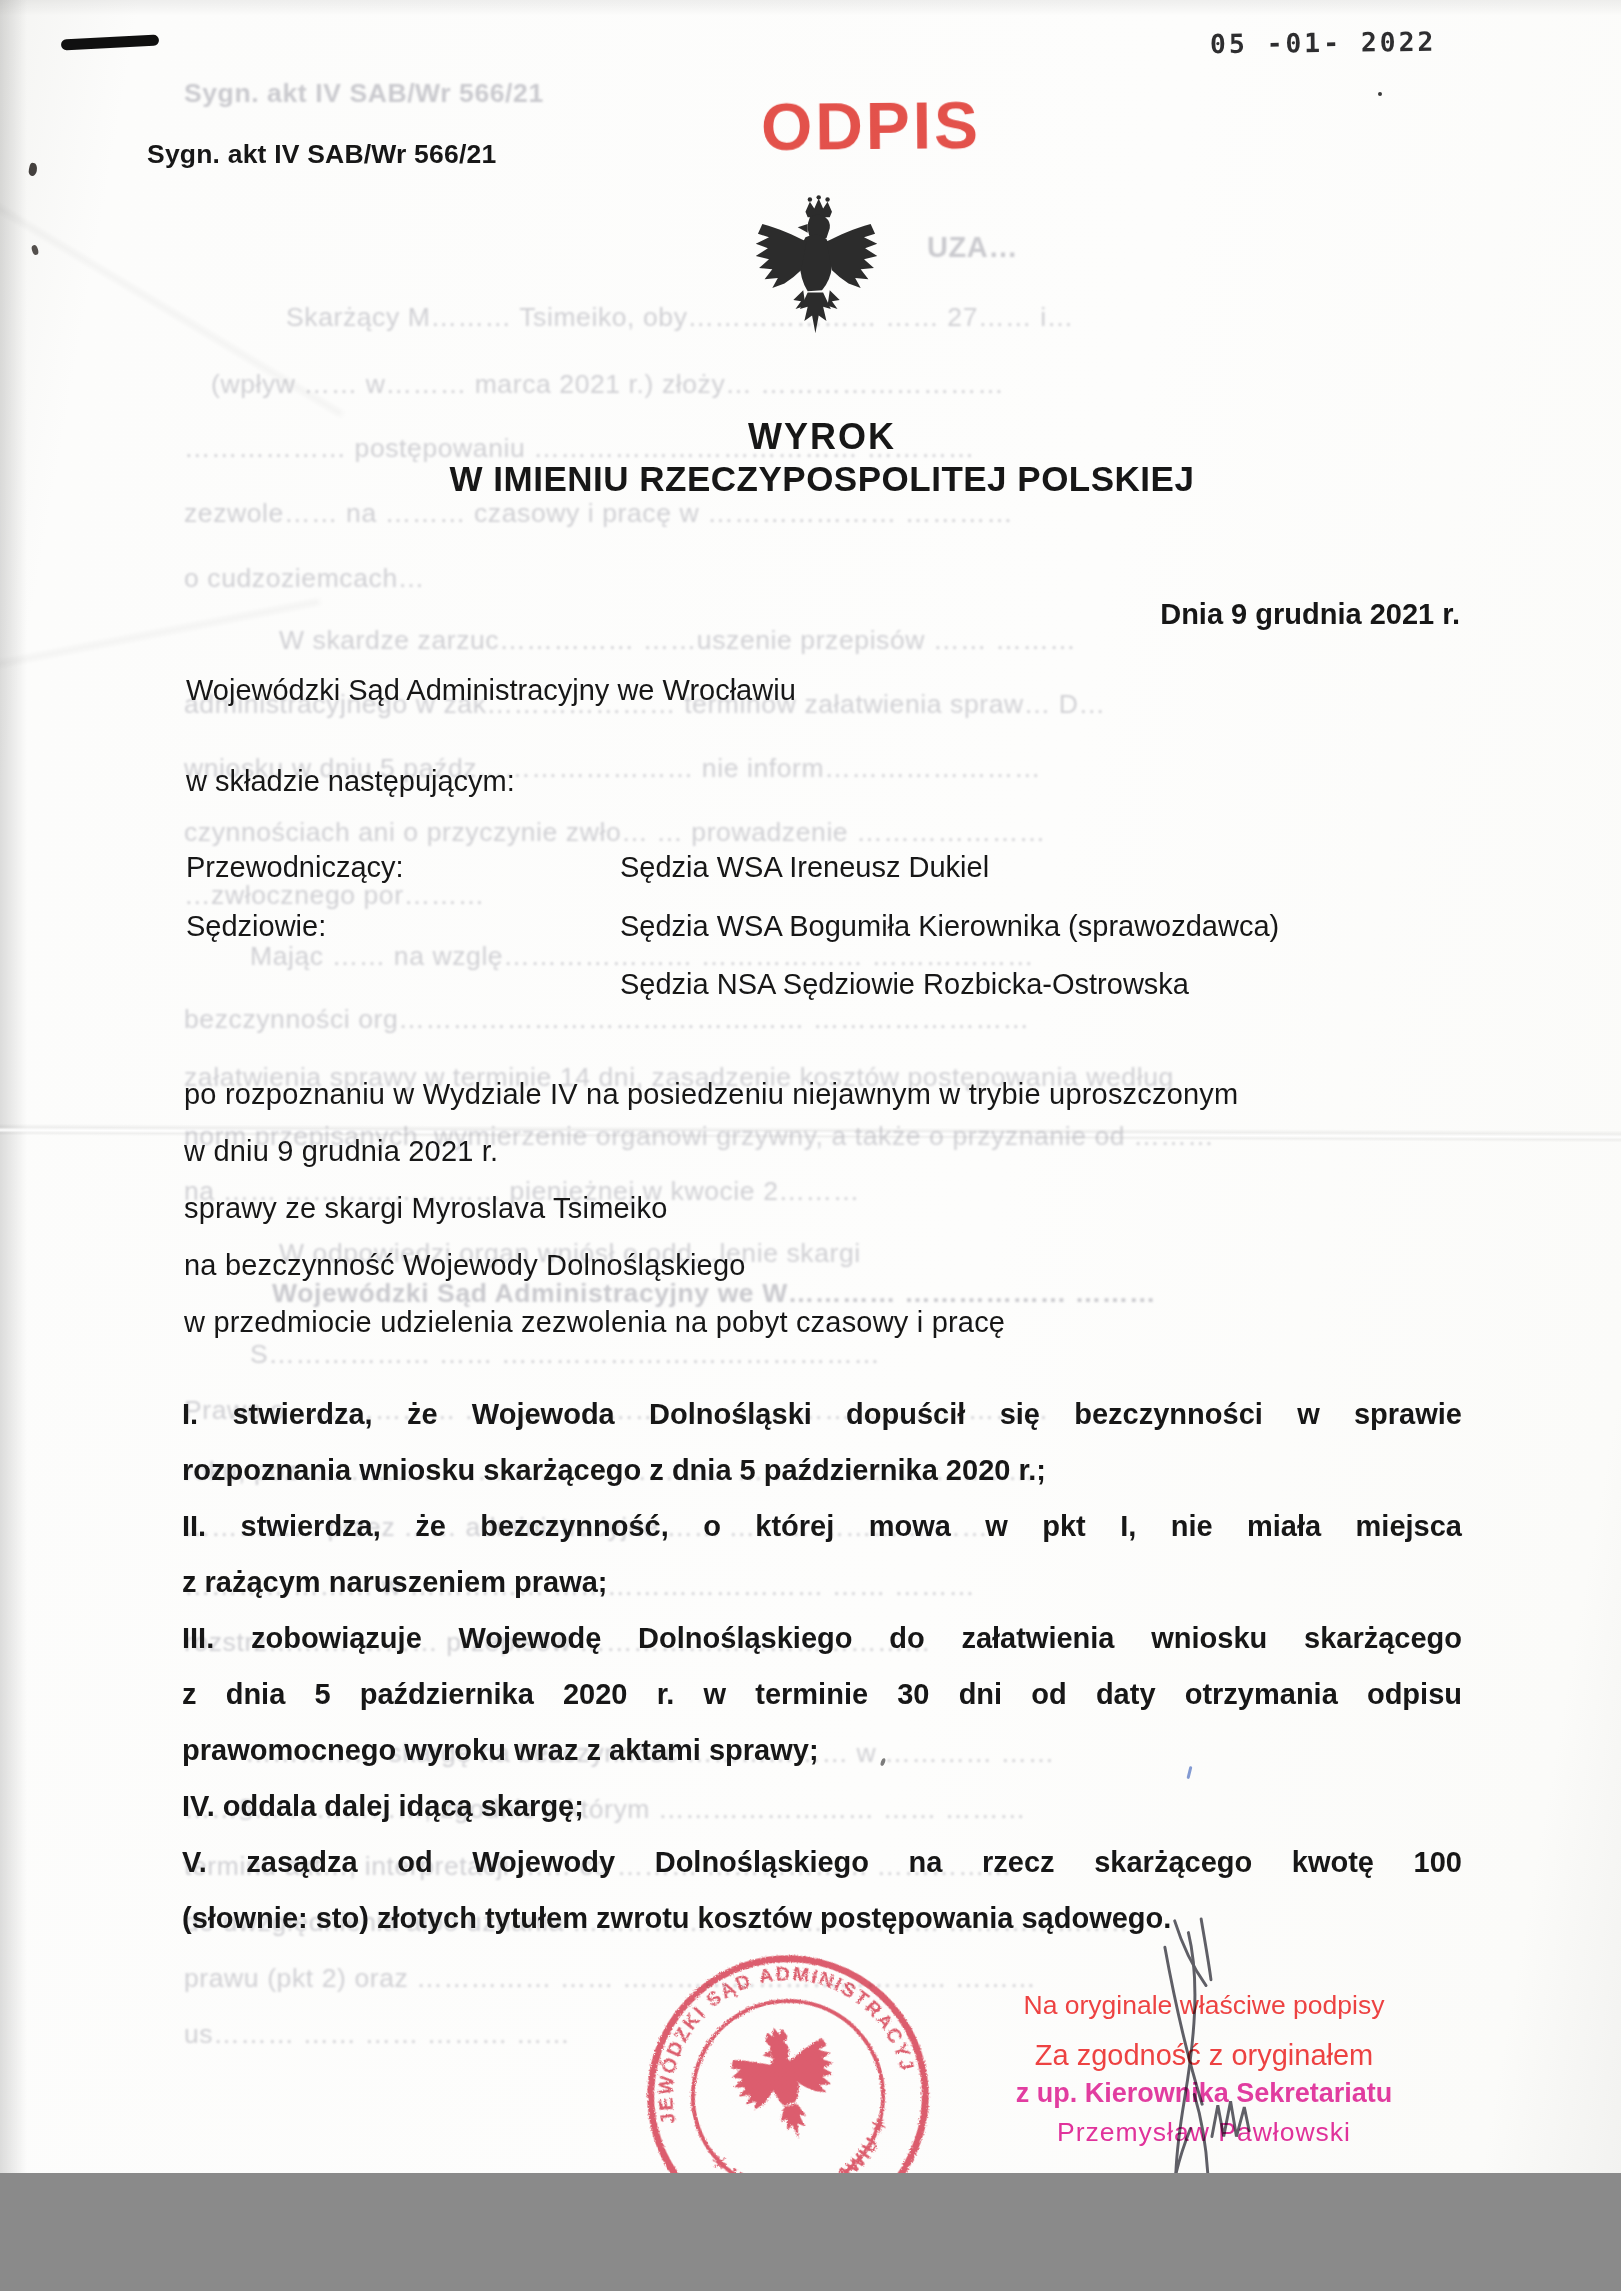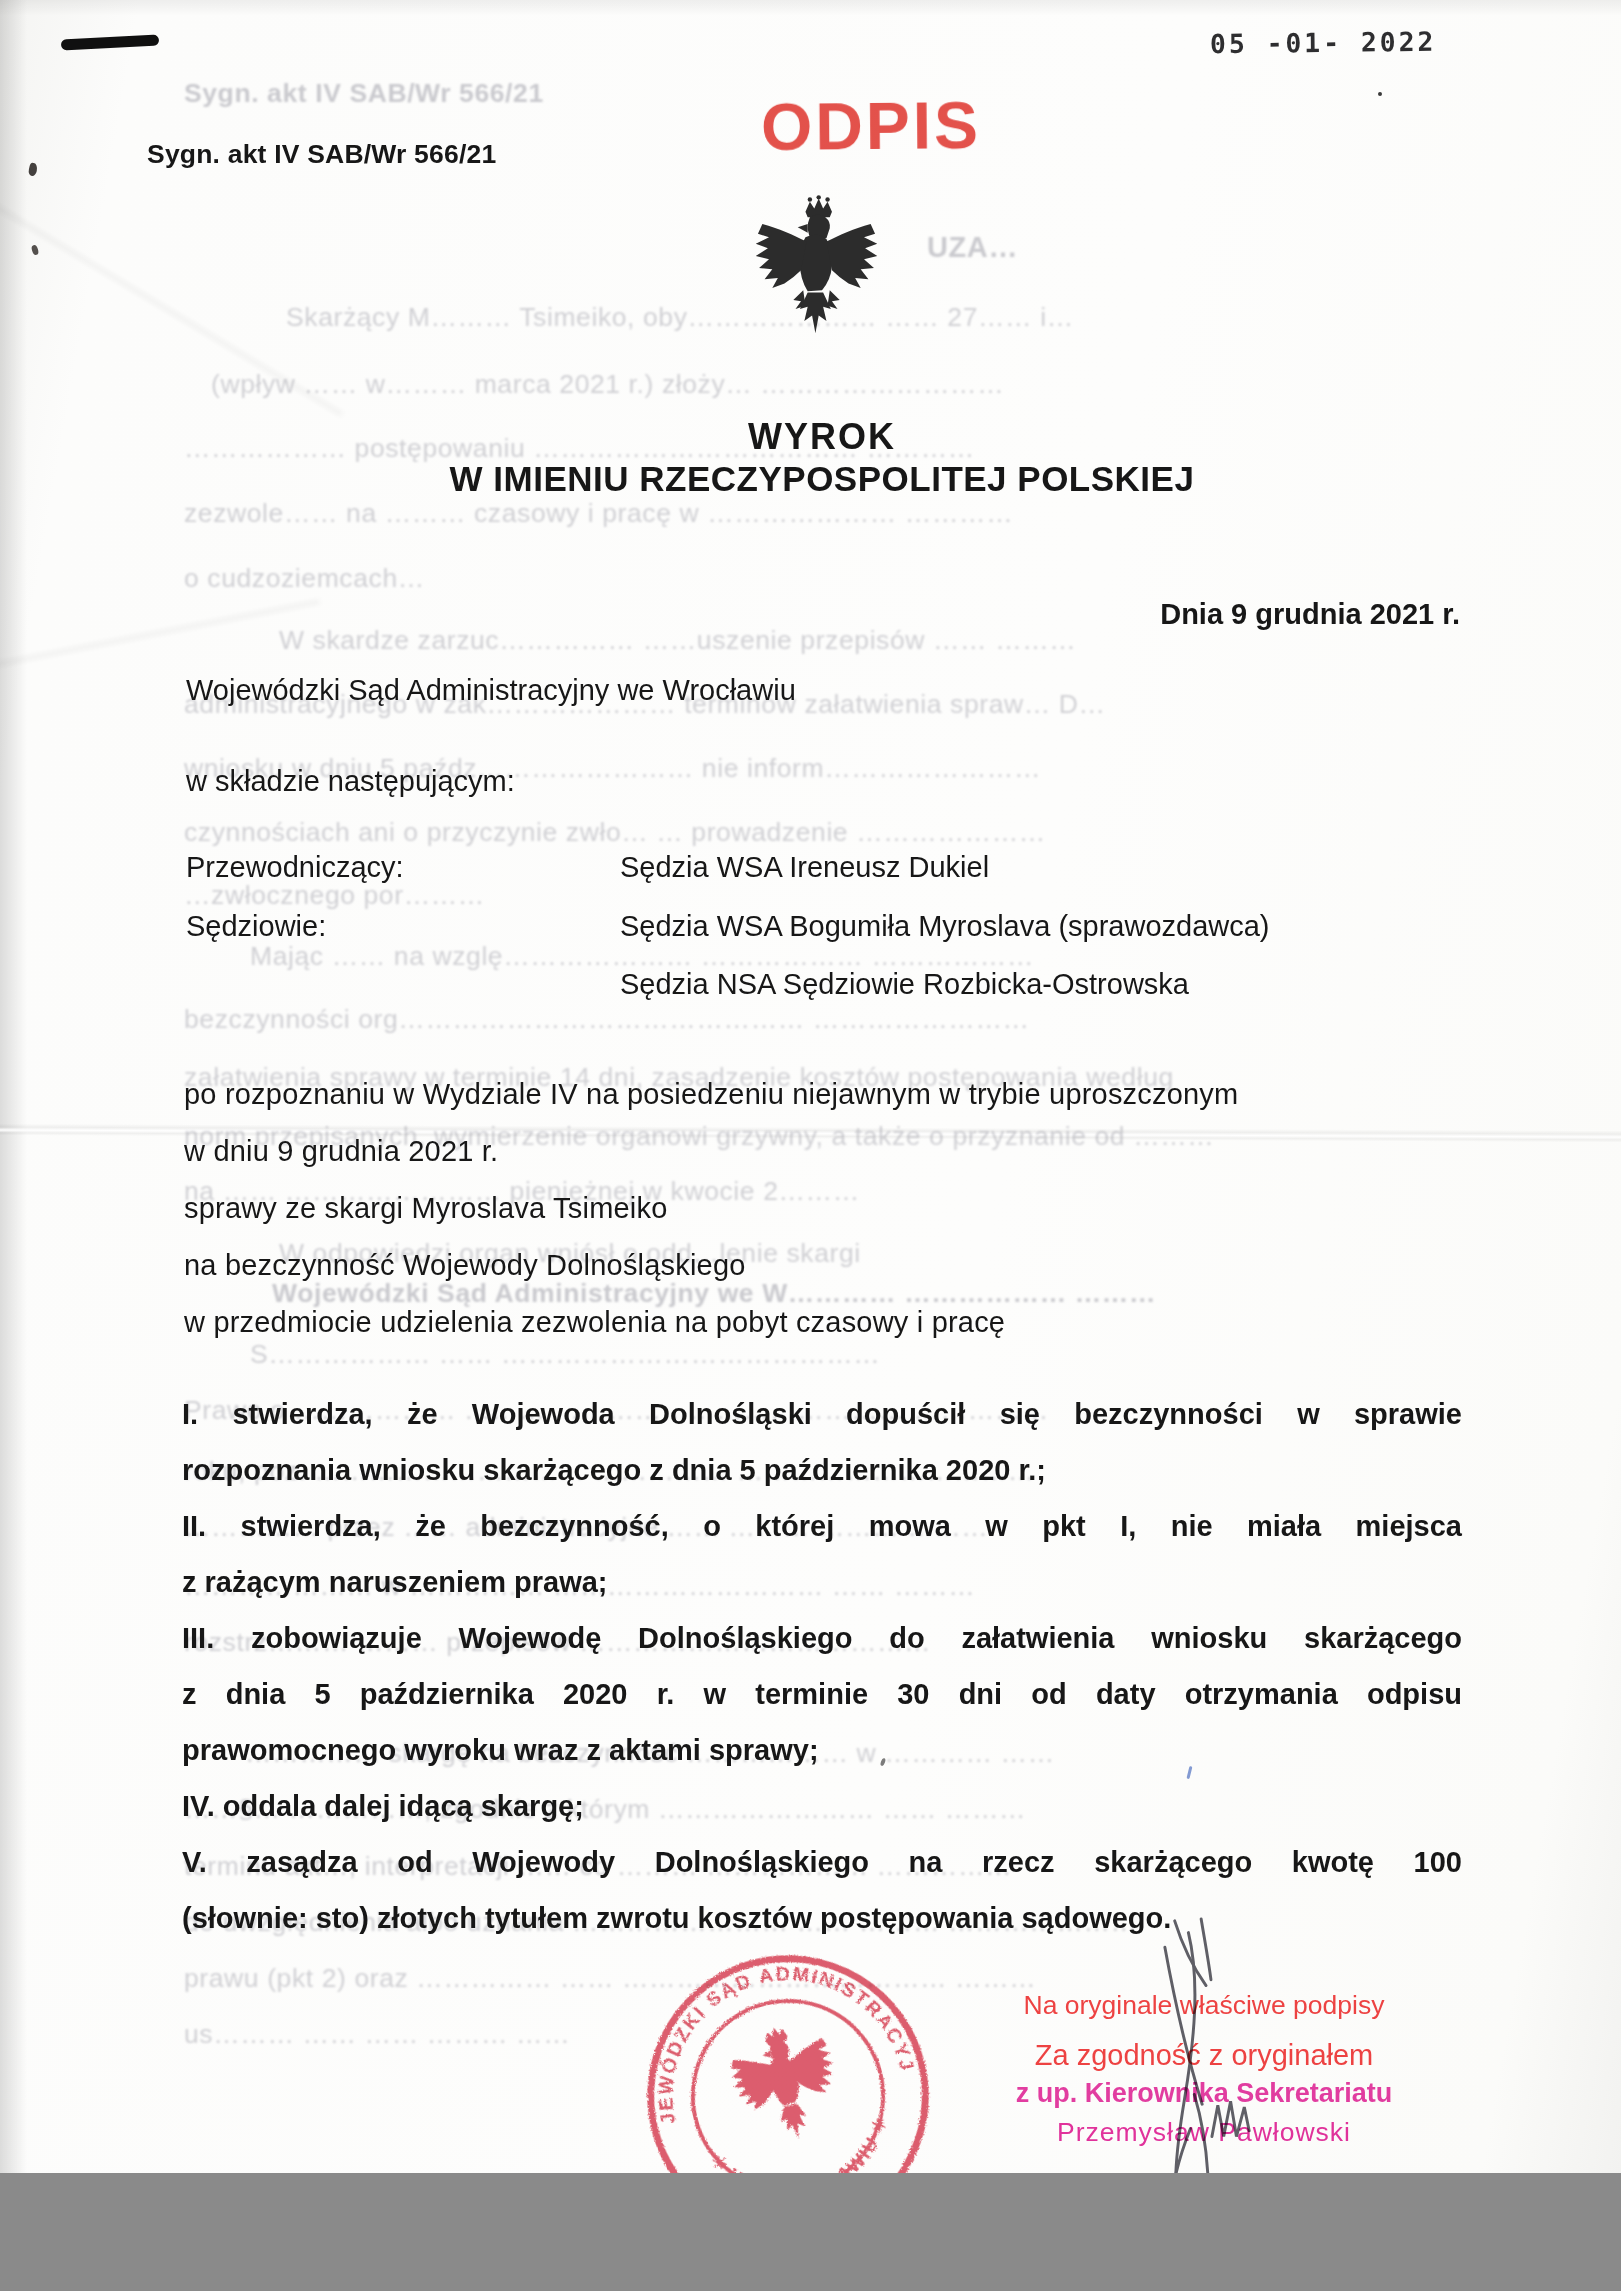--- a/index.html
+++ b/index.html
@@ -151,21 +151,21 @@
   <div class="abs centerband title-main">WYROK</div>
   <div class="abs centerband title-sub">W IMIENIU RZECZYPOSPOLITEJ POLSKIEJ</div>
 
   <div class="abs date-line">Dnia 9 grudnia 2021 r.</div>
   <div class="abs court-line">Wojewódzki Sąd Administracyjny we Wrocławiu</div>
   <div class="abs sklad-line">w składzie następującym:</div>
 
   <div class="abs jrow jlabel jr1">Przewodniczący:</div>
   <div class="abs jrow jvalue jr1">Sędzia WSA Ireneusz Dukiel</div>
   <div class="abs jrow jlabel jr2">Sędziowie:</div>
-  <div class="abs jrow jvalue jr2">Sędzia WSA Bogumiła Myroslava (sprawozdawca)</div>
+  <div class="abs jrow jvalue jr2">Sędzia WSA Bogumiła Kierownika (sprawozdawca)</div>
   <div class="abs jrow jvalue jr3">Sędzia NSA Sędziowie Rozbicka-Ostrowska</div>
 
   <div class="abs hearing">
     <div>po rozpoznaniu w Wydziale IV na posiedzeniu niejawnym w trybie uproszczonym</div>
     <div>w dniu 9 grudnia 2021 r.</div>
     <div>sprawy ze skargi Myroslava Tsimeiko</div>
     <div>na bezczynność Wojewody Dolnośląskiego</div>
     <div>w przedmiocie udzielenia zezwolenia na pobyt czasowy i pracę</div>
   </div>
 

